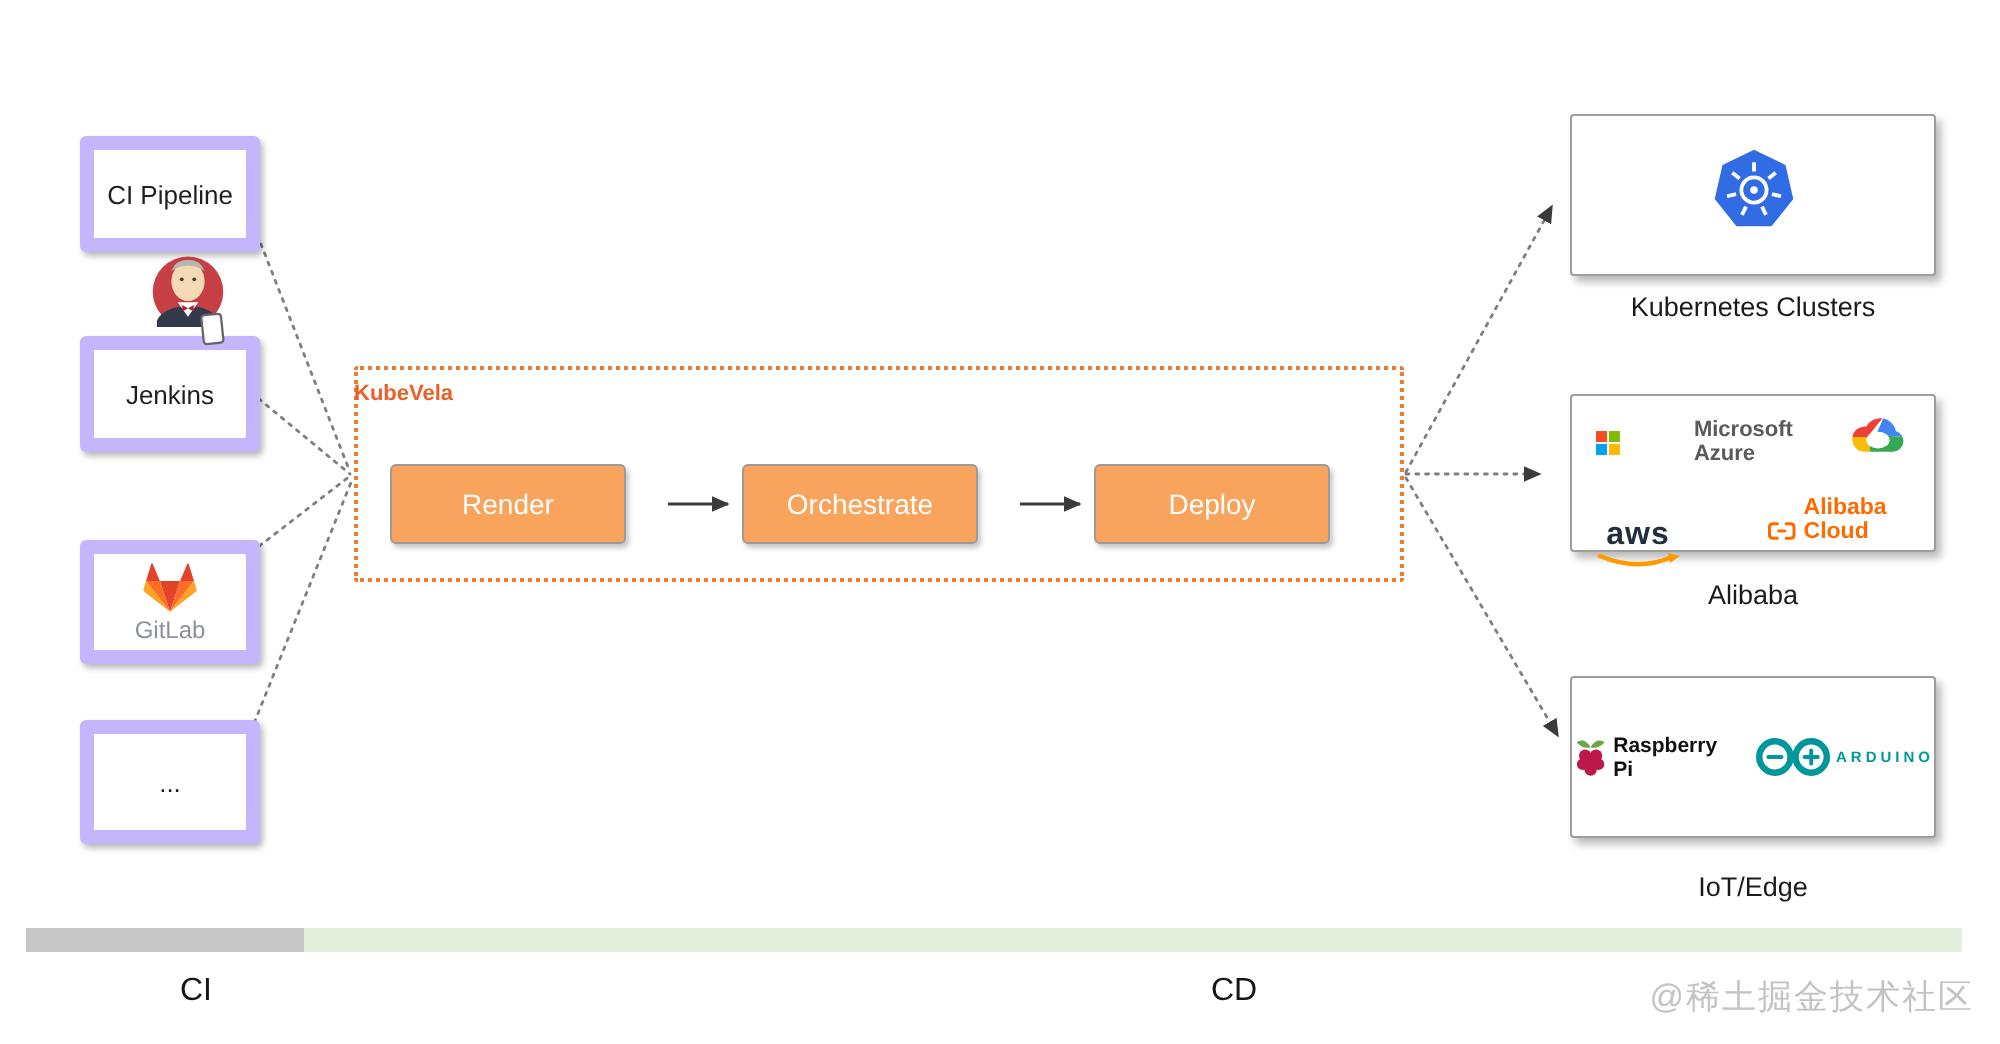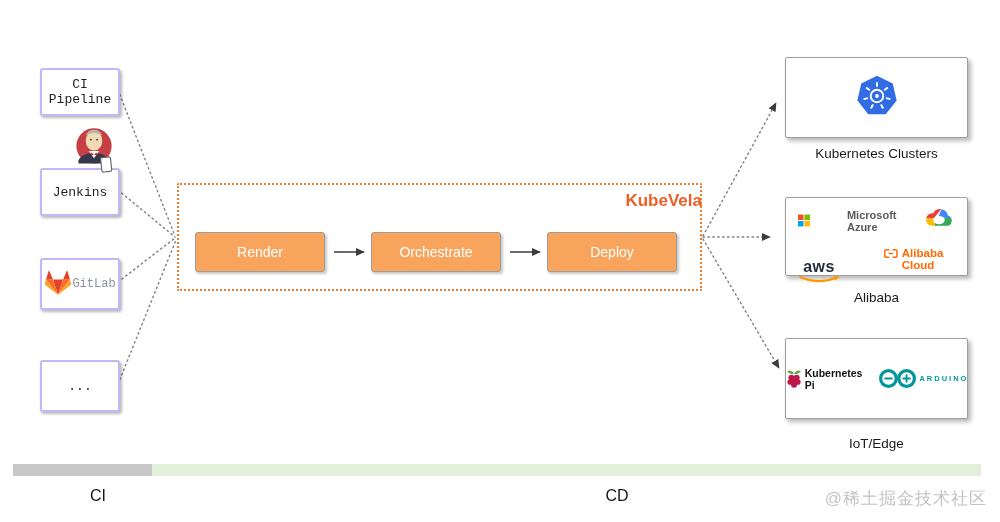--- a/index.html
+++ b/index.html
@@ -7,40 +7,40 @@
     position:relative;width:1000px;height:522px;background:#fff;overflow:hidden;
     font-family:"Liberation Sans",sans-serif;
   }
   svg.overlay{position:absolute;left:0;top:0;z-index:1;}
   .dot{stroke:#7f7f7f;stroke-width:1.4;stroke-dasharray:1.5 3.4;fill:none;stroke-linecap:round;}
   .solid{stroke:#3b3b3b;stroke-width:1.5;}
 
   
   .src-box{
     position:absolute;left:40px;width:76px;background:#fff;
-    border:2px solid #c4b5fd;border-radius:3px;
+    border:7px solid #c4b5fd;border-radius:3px;
     box-shadow:1.5px 2px 3px rgba(0,0,0,.28);
     display:flex;align-items:center;justify-content:center;
-    font-size:13px;color:#1f1f1f;z-index:2;text-align:center;font-family:Liberation Mono, monospace;
-  }
-  .src-box.gitlab{justify-content:center;gap:0;}
+    font-size:13px;color:#1f1f1f;z-index:2;text-align:center;
+  }
+  .src-box.gitlab{flex-direction:column;justify-content:center;gap:0;margin-top:12px;}
   .gitlab-label{font-size:12px;color:#8C929D;margin-top:-1px;}
   .jenkins-mascot{position:absolute;left:69px;top:121px;z-index:3;}
 
   
   .kv-container{
     position:absolute;left:177px;top:183px;width:525px;height:108px;
     border:2px dotted #ED7D31;border-radius:2px;z-index:2;box-sizing:border-box;
   }
   .kv-title{
-    position:absolute;left:177px;top:191px;width:525px;text-align:right;
-    font-size:17px;font-weight:bold;color:#EB6028;z-index:3;
+    position:absolute;left:177px;top:191px;width:525px;text-align:left;
+    font-size:11px;font-weight:bold;color:#EB6028;z-index:3;
   }
   .step{
-    position:absolute;top:232px;width:130px;height:40px;background:#F9A45C;
+    position:absolute;top:232px;width:118px;height:40px;background:#F9A45C;
     border:1px solid #9c9c9c;border-radius:3px;
     box-shadow:1.5px 2px 2.5px rgba(0,0,0,.22);
     display:flex;align-items:center;justify-content:center;
     color:#fff;font-size:14px;z-index:3;box-sizing:border-box;
   }
 
   
   .target-box{
     position:absolute;left:785px;width:183px;background:#fff;
     border:1.5px solid #9e9e9e;border-radius:2px;
@@ -54,21 +54,21 @@
   }
   .clouds-grid{
     width:100%;height:100%;padding:10px 12px;box-sizing:border-box;
     display:flex;flex-direction:column;justify-content:space-around;
   }
   .clouds-row{display:flex;align-items:center;justify-content:space-between;}
   .azure-wrap{display:flex;align-items:center;gap:5px;}
   .azure-text{font-size:11px;font-weight:600;color:#5a5a5a;padding-left:32px;}
   .aws-wrap{display:flex;flex-direction:column;align-items:center;line-height:1;margin-top:26px;}
   .aws-text{font-size:16px;font-weight:bold;color:#232F3E;letter-spacing:.5px;}
-  .alibaba-wrap{display:flex;align-items:flex-start;gap:4px;margin-left:44px;}
+  .alibaba-wrap{display:flex;align-items:flex-end;gap:4px;margin-left:44px;}
   .alibaba-text{font-size:11.5px;font-weight:bold;color:#FF6A00;}
   .iot-row{display:flex;align-items:center;justify-content:center;gap:12px;}
   .rpi-wrap{display:flex;align-items:center;gap:2px;}
   .rpi-text{font-size:10.5px;font-weight:bold;color:#111;}
   .arduino-wrap{display:flex;flex-direction:row;align-items:center;line-height:1;}
   .arduino-text{font-size:7.5px;font-weight:bold;color:#00979C;letter-spacing:2px;margin-top:1px;}
 
   
   .bar{position:absolute;top:464px;height:12px;z-index:2;}
   .bar-gray{left:13px;width:139px;background:#C7C7C7;}
@@ -238,21 +238,21 @@
           <path d="M12,6.5 C15,1.5 19,1.5 21,3.5 C18,6.5 15,7.5 12,6.5 Z" fill="#6CA644"></path>
           <g fill="#BE1848">
             <circle cx="8.5" cy="12" r="4"></circle>
             <circle cx="15.5" cy="12" r="4"></circle>
             <circle cx="7" cy="17.5" r="3.8"></circle>
             <circle cx="17" cy="17.5" r="3.8"></circle>
             <circle cx="12" cy="14.5" r="4.2"></circle>
             <circle cx="12" cy="21" r="4"></circle>
           </g>
         </svg>
-        <span class="rpi-text">Kubernetes Pi</span>
+        <span class="rpi-text">Raspberry Pi</span>
       </span>
       <span class="arduino-wrap">
         <svg width="42" height="21" viewBox="0 0 44 22">
           <g stroke="#00979C" stroke-width="3.4" fill="none">
             <circle cx="12" cy="11" r="8.2"></circle>
             <circle cx="31" cy="11" r="8.2"></circle>
           </g>
           <g stroke="#00979C" stroke-width="2" stroke-linecap="round">
             <line x1="8.5" y1="11" x2="15.5" y2="11"></line>
             <line x1="27.5" y1="11" x2="34.5" y2="11"></line>

